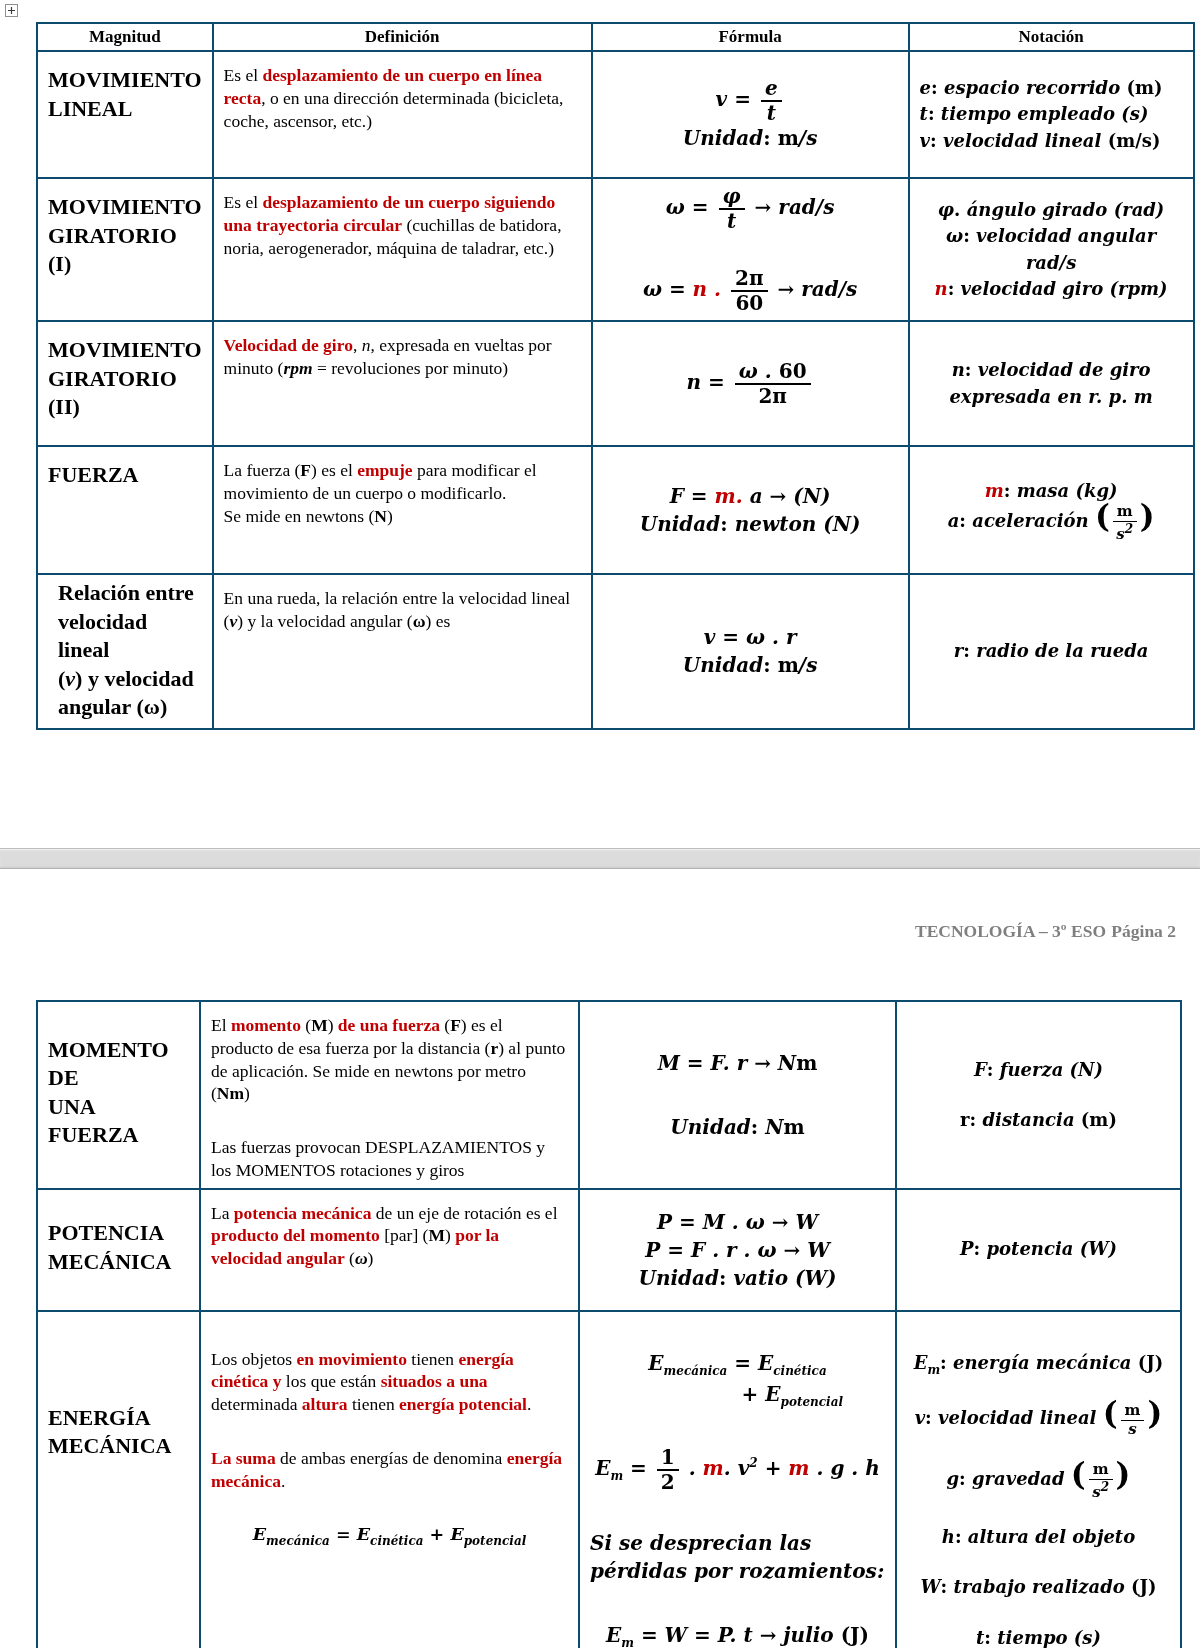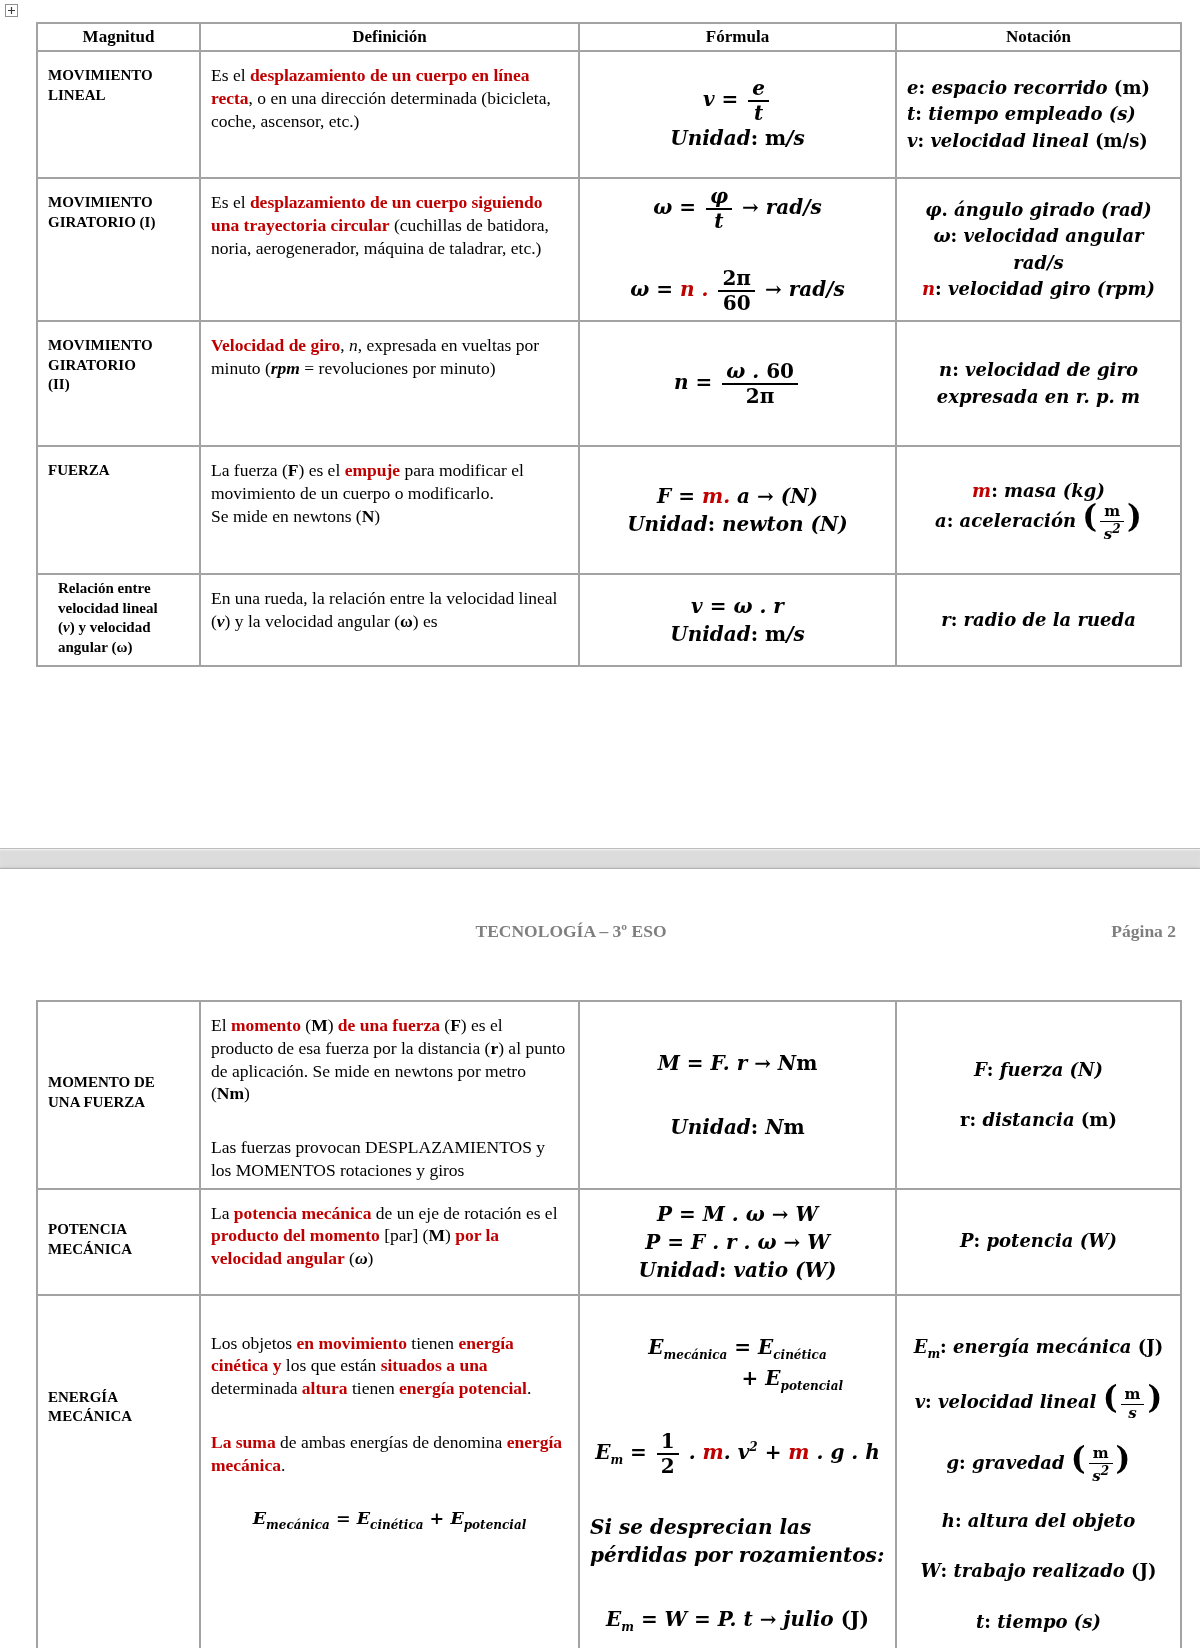--- a/index.html
+++ b/index.html
@@ -5,24 +5,24 @@
   html,body{margin:0;padding:0;}
   body{
     width:1200px;height:1648px;position:relative;background:#ffffff;
     font-family:"Liberation Serif", serif;color:#000;overflow:hidden;
   }
   
   table{border-collapse:collapse;position:absolute;left:36px;table-layout:fixed;background:#fff;}
   #table1{top:22px;}
   #table2{top:1000px;}
   col.c1{width:163px;} col.c2{width:379px;} col.c3{width:317px;} col.c4{width:285px;}
-  th,td{border:2px solid #a3a3a3;}
+  th,td{border:2px solid #0c4a6e;}
   th{font-size:17px;font-weight:bold;text-align:center;padding:2px 4px;height:22px;}
   td{padding:6px 10px;}
-  .cell-mag{vertical-align:top;font-weight:bold;font-size:15px;line-height:1.3;padding-top:14px;}
+  .cell-mag{vertical-align:top;font-weight:bold;font-size:22px;line-height:1.3;padding-top:14px;}
   .cell-def{vertical-align:top;font-size:17.5px;line-height:1.3;padding-top:12px;}
   .cell-for{vertical-align:middle;text-align:center;}
   .cell-not{vertical-align:middle;text-align:center;}
   .cell-for .line{font-size:20px;line-height:1.4;}
   .cell-not .line{font-size:18px;line-height:1.45;}
   .cell-def .line.gap{margin-top:31px;}
   .cell-for .line.gap{margin-top:36px;}
   .cell-not .line.gap{margin-top:24px;}
   .line.ln-l{text-align:left;}
   .line.ln-r{text-align:right;padding-right:42px;}
@@ -54,21 +54,21 @@
   .page-band{
     position:absolute;left:0;top:848px;width:1200px;height:19px;
     background:#dcdcdc;border-top:1px solid #bdbdbd;border-bottom:1px solid #b3b3b3;
     box-shadow:inset 0 1px 2px rgba(255,255,255,.7), inset 0 -1px 2px rgba(0,0,0,.08);
   }
   
   .page-header{
     position:absolute;left:36px;top:921px;width:1142px;height:26px;
     color:#7f7f7f;font-weight:bold;font-size:17.5px;
   }
-  .page-header .ph-title{position:absolute;left:0;right:72px;text-align:center;}
+  .page-header .ph-title{position:absolute;left:0;right:72px;text-align:right;}
   .page-header .ph-num{position:absolute;right:2px;top:0;}
   
   .handle{position:absolute;left:4px;top:3px;width:15px;height:15px;}
 </style>
 </head>
 <body>
 
 <div class="handle">
   <svg width="15" height="15" viewBox="0 0 15 15">
     <rect x="1.5" y="1.5" width="12" height="12" fill="#ffffff" stroke="#8f8f8f" stroke-width="1"></rect>
@@ -209,21 +209,21 @@
         </td>
         <td class="cell-for">
           <div class="line"><span class="sg-mi">M</span><span class="sg-mi"> = </span><span class="sg-mi">F. r</span><span class="sg-mu"> → </span><span class="sg-mi">N</span><span class="sg-mu">m</span></div>
           <div class="line gap"><span class="sg-mi">Unidad</span><span class="sg-mu">:  </span><span class="sg-mi">N</span><span class="sg-mu">m</span></div>
         </td>
         <td class="cell-not">
           <div class="line"><span class="sg-mi">F</span><span class="sg-mu">: </span><span class="sg-mi">fuerza (N)</span></div>
           <div class="line gap"><span class="sg-mu">r</span><span class="sg-mu">: </span><span class="sg-mi">distancia </span><span class="sg-mu">(m)</span></div>
         </td>
       </tr>
-      <tr style="height: 106px;">
+      <tr style="height: 122px;">
         <td class="cell-mag">
           <div class="line"><span class="sg-b">POTENCIA</span></div>
           <div class="line"><span class="sg-b">MECÁNICA</span></div>
         </td>
         <td class="cell-def">
           <div class="line"><span class="sg-n">La </span><span class="sg-rb">potencia mecánica</span><span class="sg-n"> de un eje de rotación es el </span><span class="sg-rb">producto del momento</span><span class="sg-n"> [par] (</span><span class="sg-b">M</span><span class="sg-n">) </span><span class="sg-rb">por la velocidad angular</span><span class="sg-n"> (</span><span class="sg-bi">ω</span><span class="sg-n">)</span></div>
         </td>
         <td class="cell-for">
           <div class="line"><span class="sg-mi">P</span><span class="sg-mi"> = </span><span class="sg-mi">M . ω</span><span class="sg-mu"> → </span><span class="sg-mi">W</span></div>
           <div class="line"><span class="sg-mi">P</span><span class="sg-mi"> = </span><span class="sg-mi">F . r . ω</span><span class="sg-mu"> → </span><span class="sg-mi">W</span></div>

